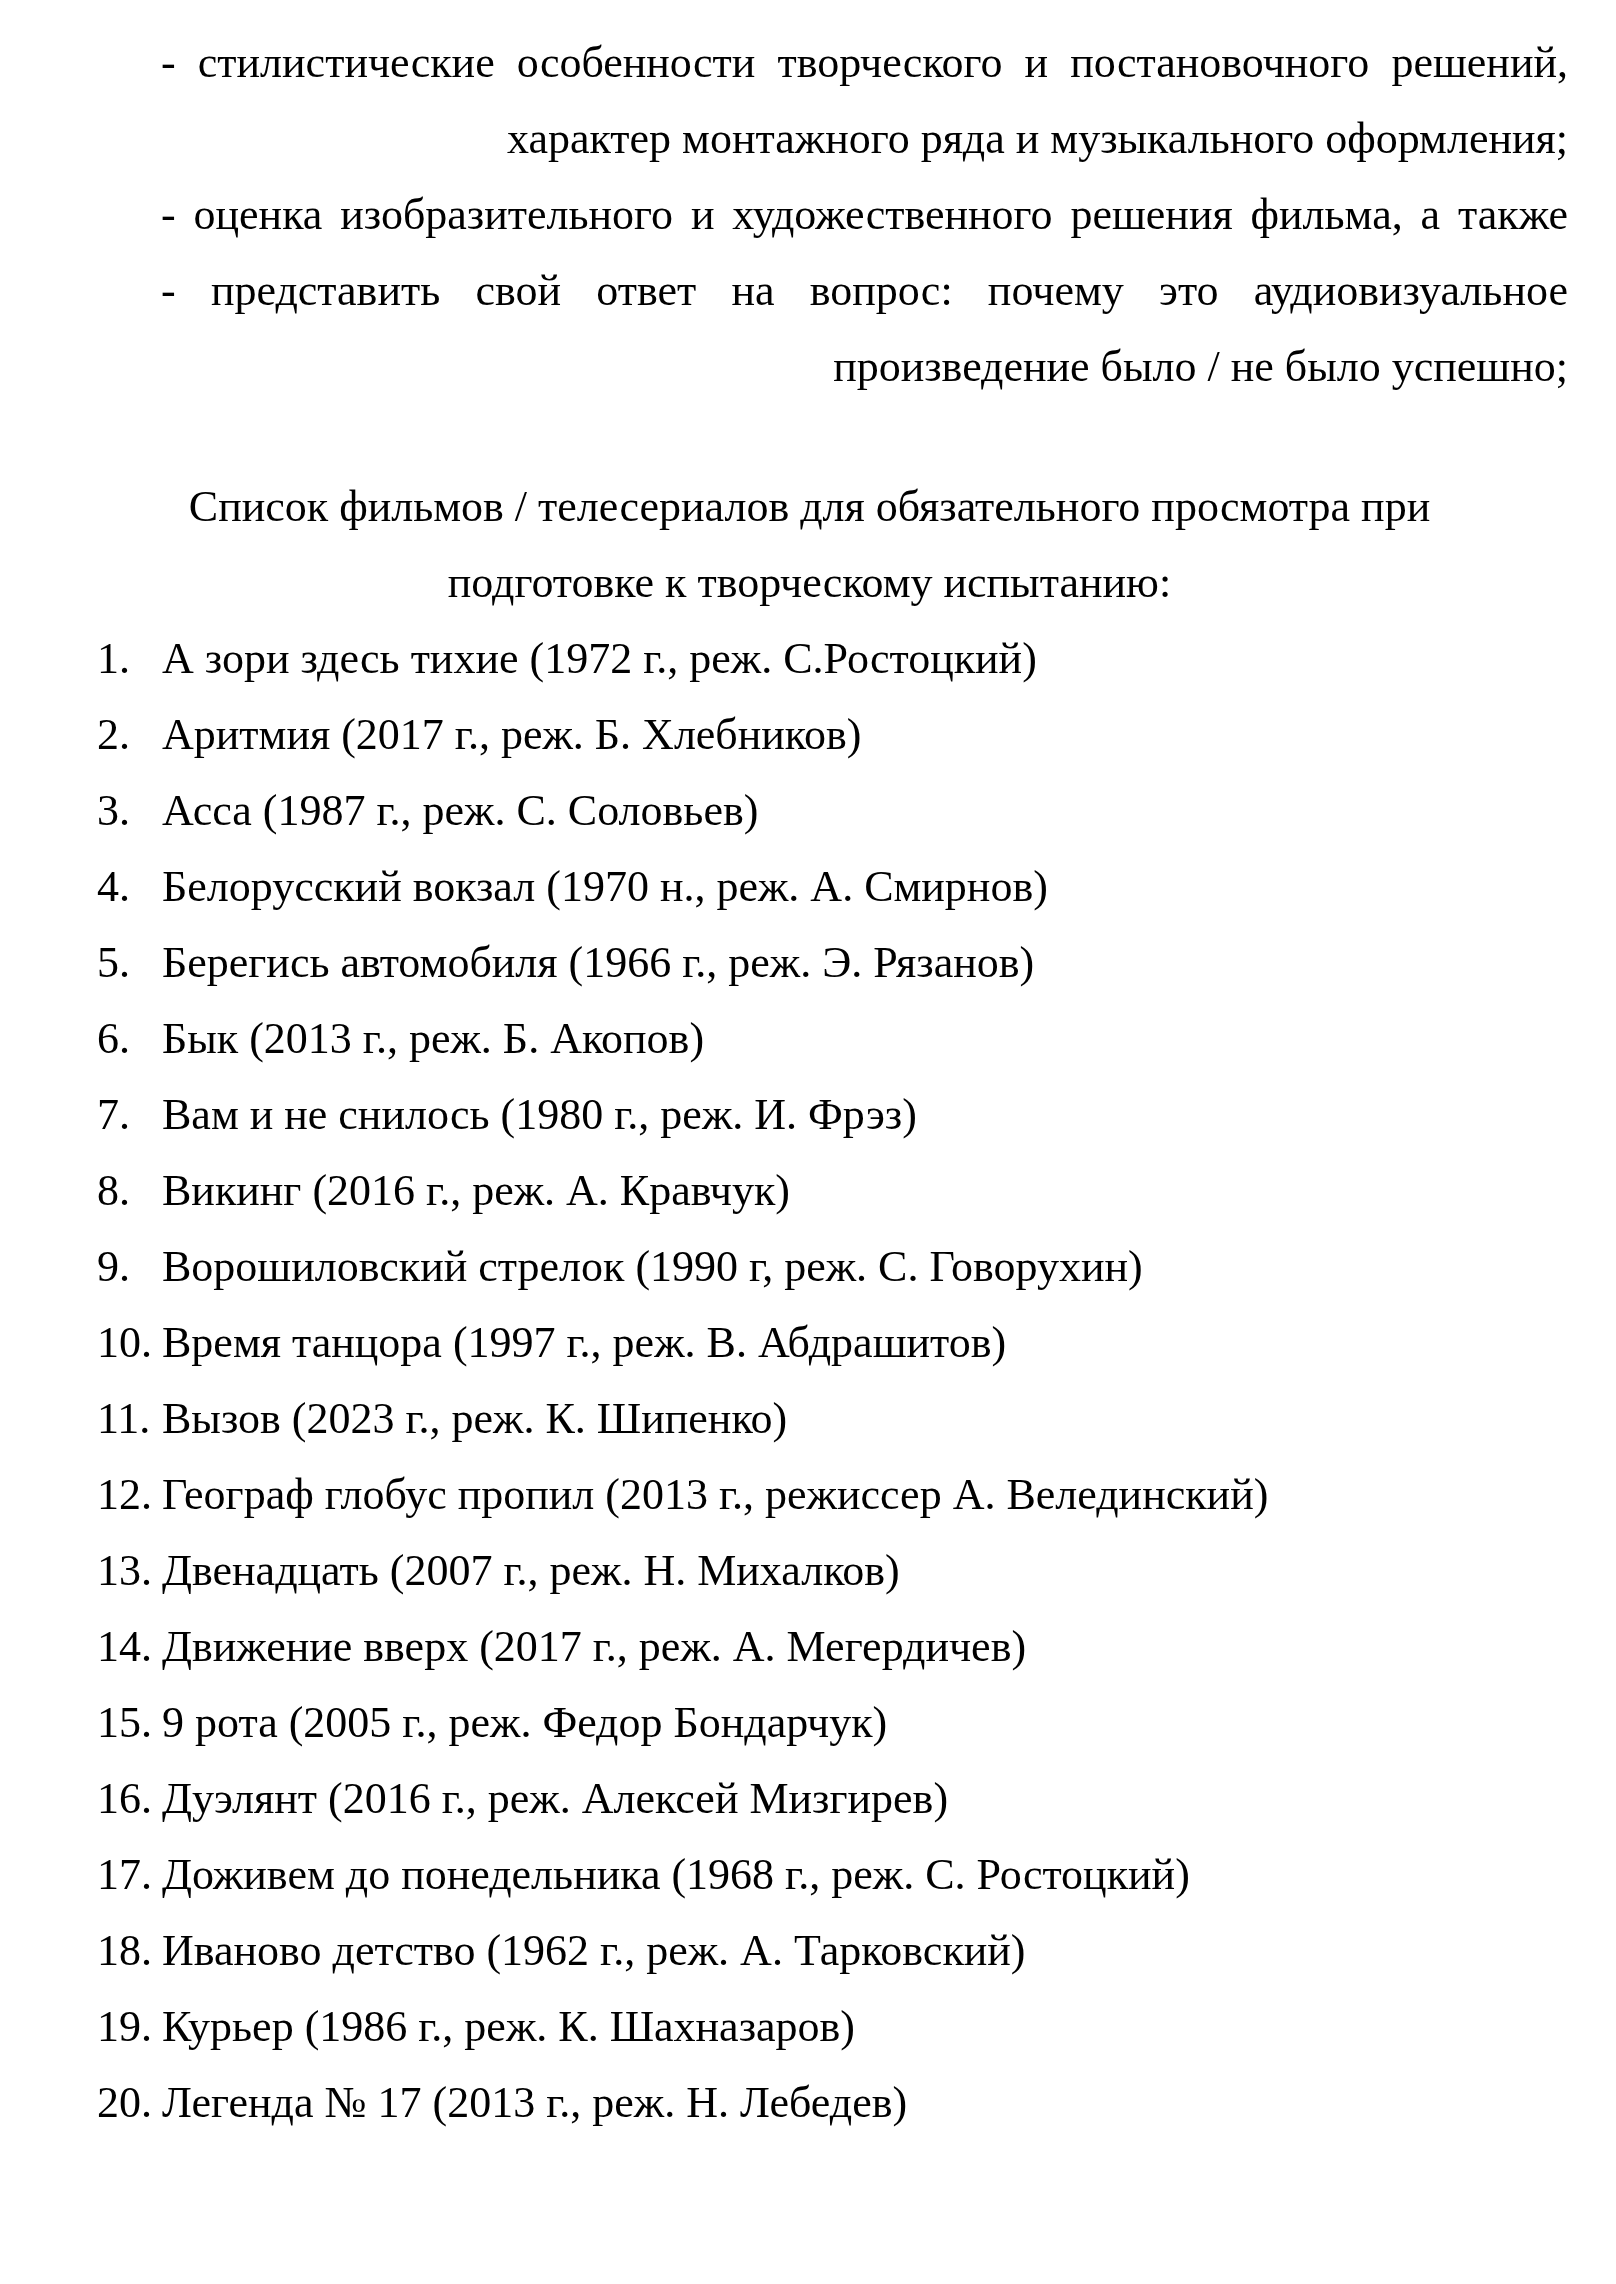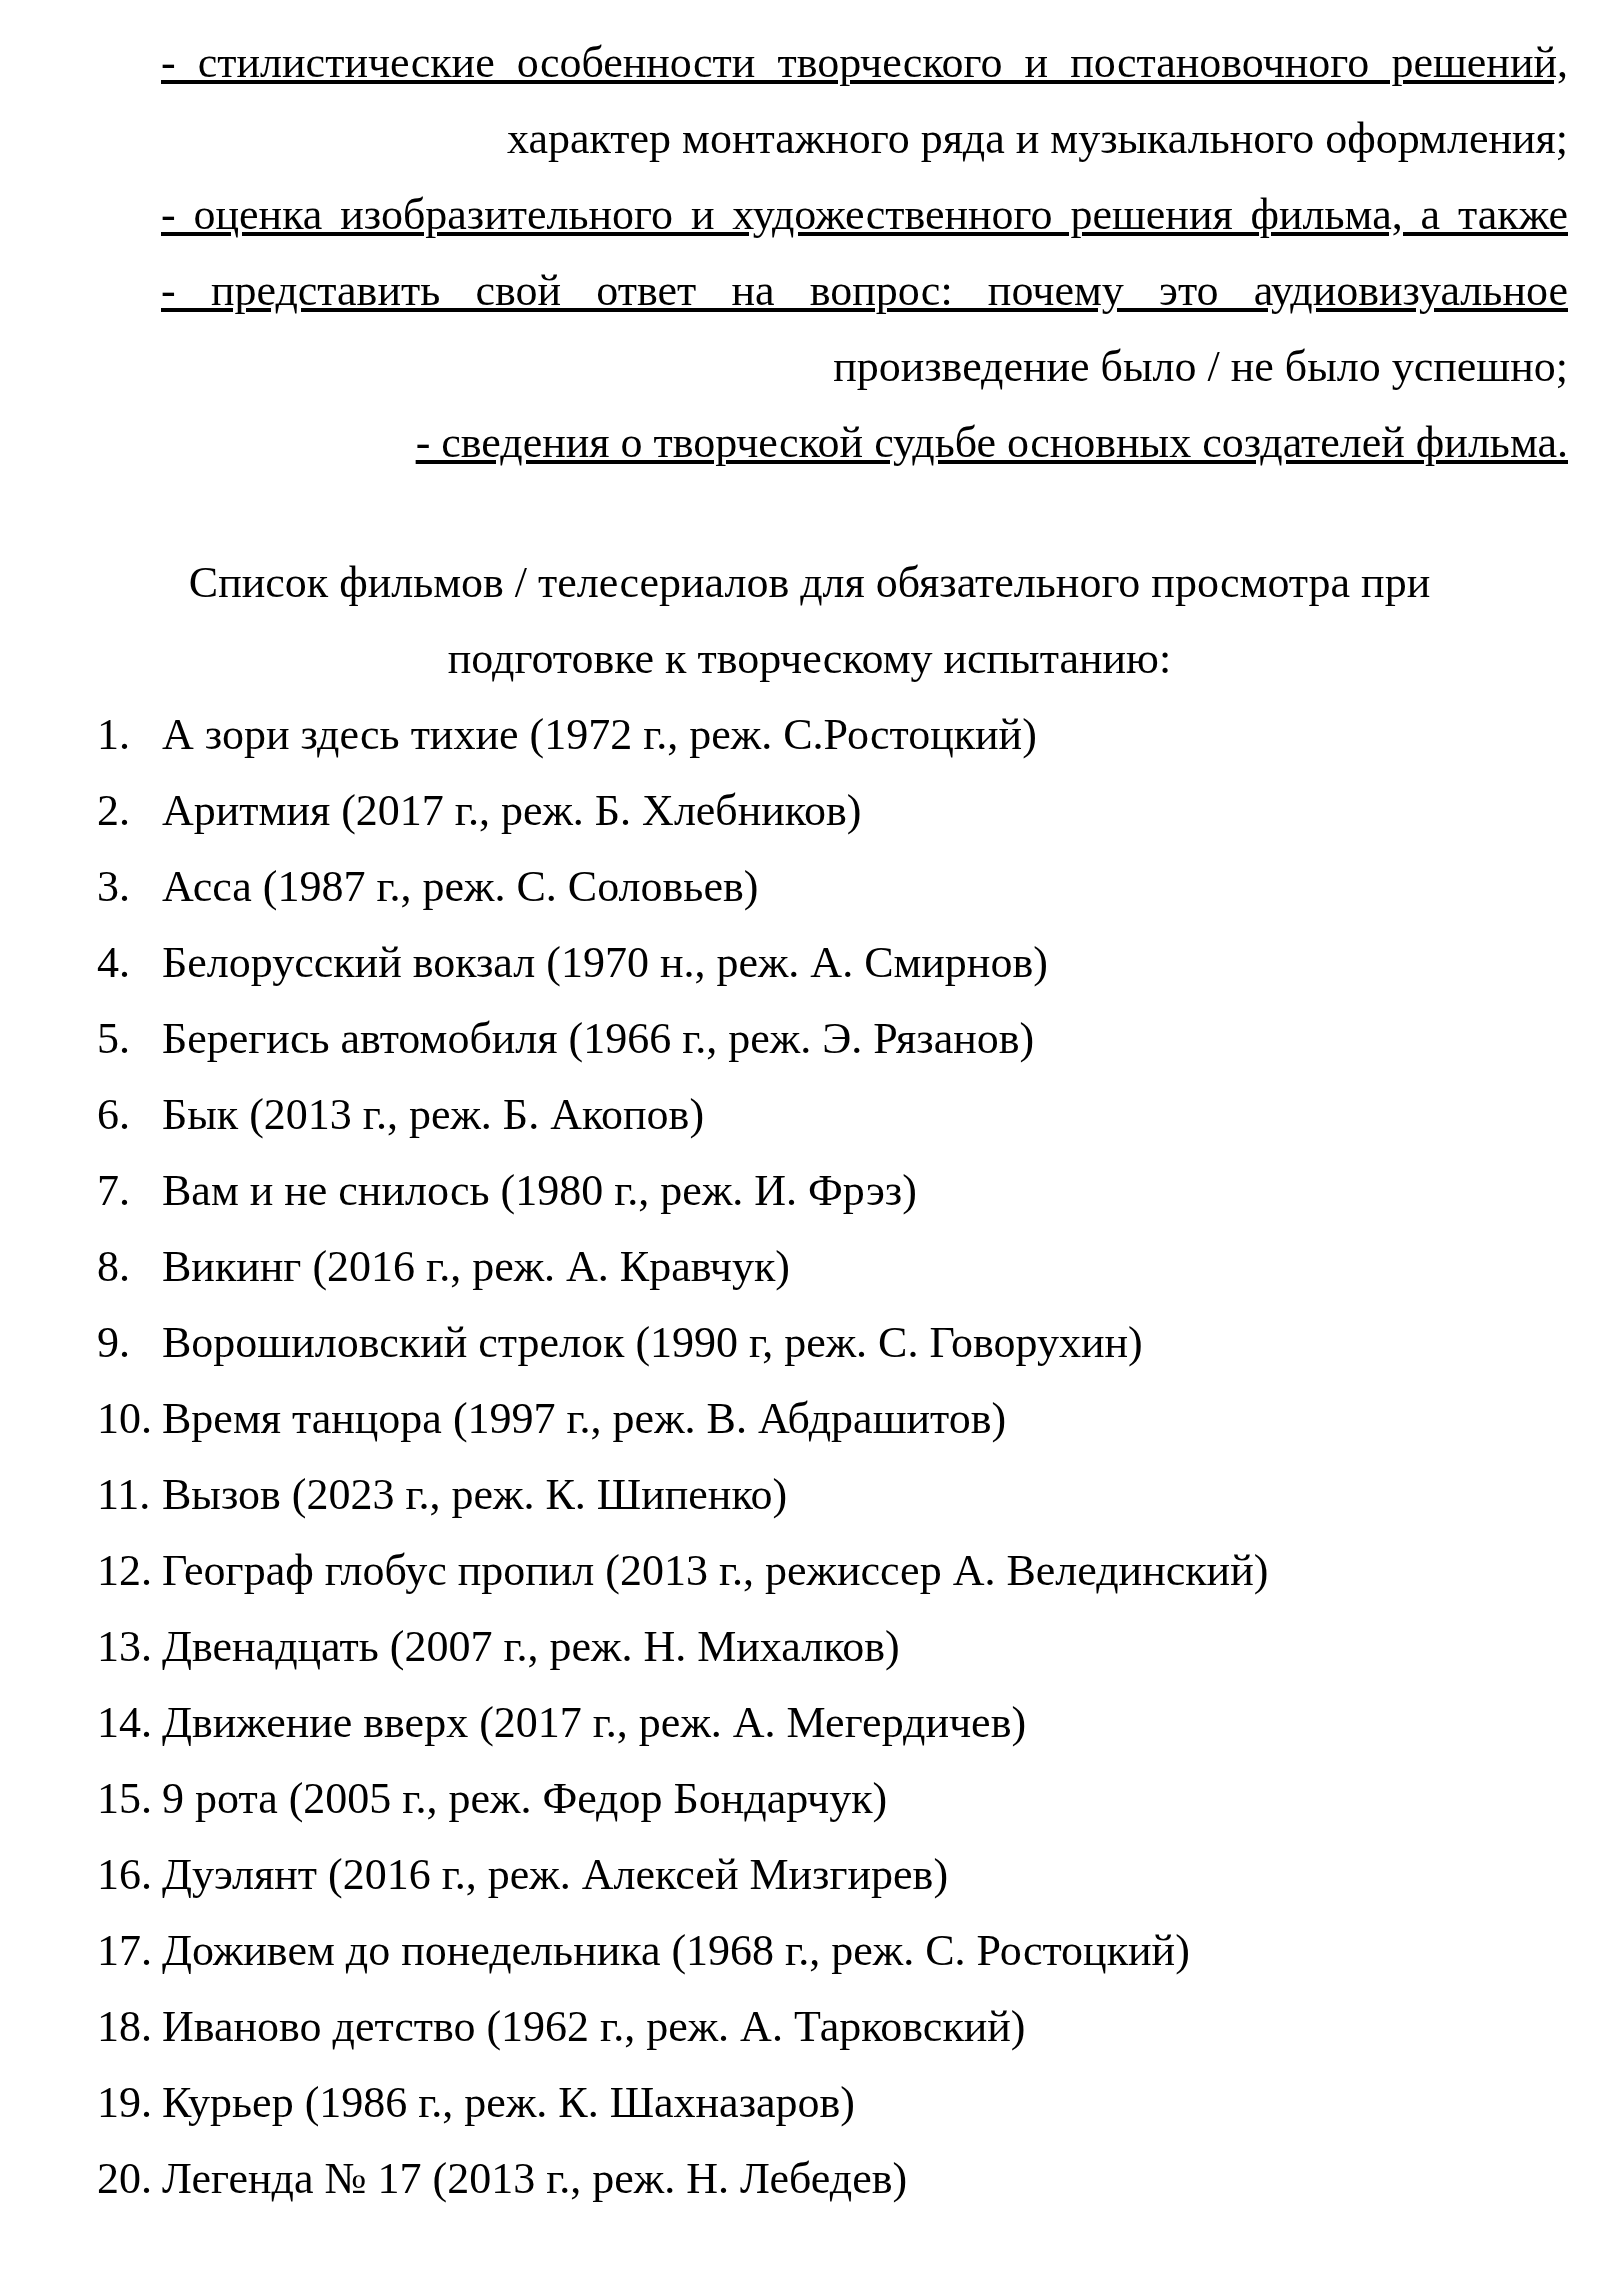--- a/index.html
+++ b/index.html
@@ -22,21 +22,20 @@
     font-size: 44px;
     line-height: 76px;
   }
   
   .para-line {
     text-align: right;
     white-space: normal;
   }
   .para-line.first {
     text-indent: 110px;
-    text-decoration: underline;
   }
   .para-line.stretch {
     text-align: justify;
     text-align-last: justify;
     text-justify: inter-word;
   }
   
   .heading {
     margin-top: 64px;
     font-weight: normal;
@@ -68,21 +67,20 @@
 <body>
 
 <div class="page">
 
   <div class="intro" id="intro">
       <div class="para-line first stretch">- стилистические особенности творческого и постановочного решений,</div>
       <div class="para-line">характер монтажного ряда и музыкального оформления;</div>
       <div class="para-line first stretch">- оценка изобразительного и художественного решения фильма, а также</div>
       <div class="para-line first stretch">- представить свой ответ на вопрос: почему это аудиовизуальное</div>
       <div class="para-line">произведение было / не было успешно;</div>
-      <div class="para-line first">- сведения о творческой судьбе основных создателей фильма.</div>
     </div>
 
   <div class="heading">
     <div class="heading-line">Список фильмов / телесериалов для обязательного просмотра при</div>
     <div class="heading-line">подготовке к творческому испытанию:</div>
   </div>
 
   <ol class="films" id="films">
       <li>
         <span class="film-num">1.</span>

